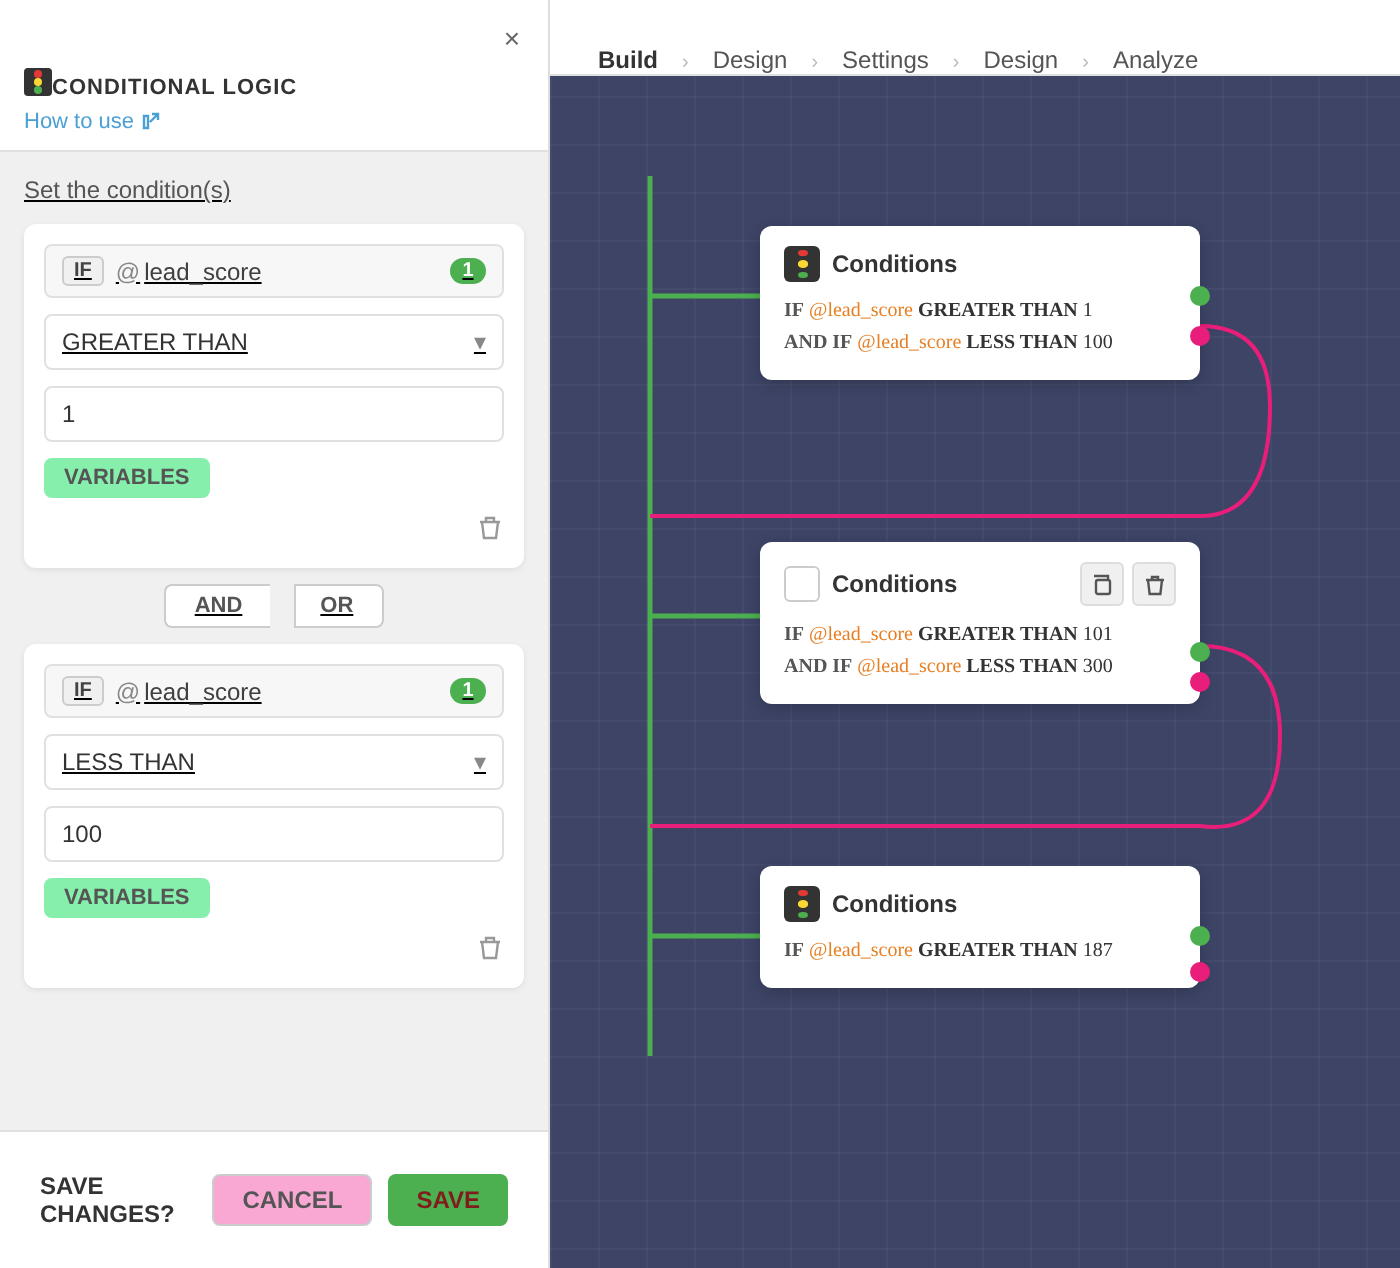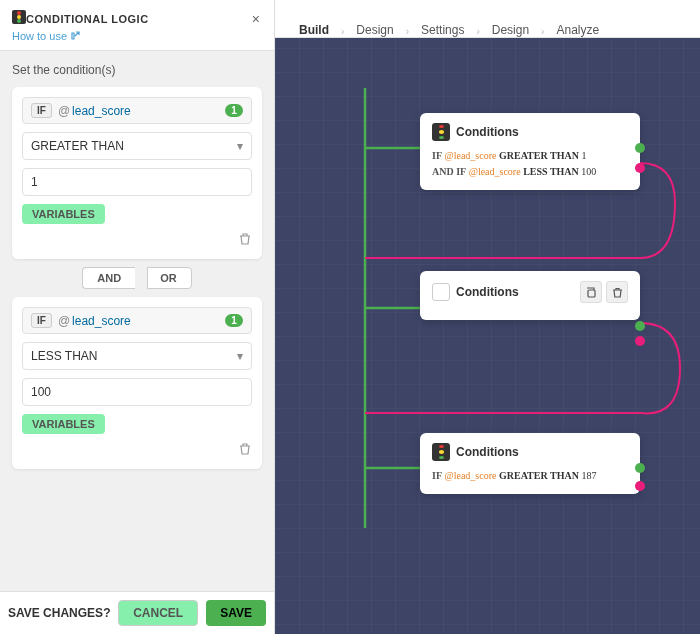--- a/index.html
+++ b/index.html
@@ -45,20 +45,21 @@
       cursor: pointer;
       font-size: 14px;
       color: #666;
       padding: 2px;
       line-height: 1;
     }
     .panel-body {
       flex: 1;
       overflow-y: auto;
       padding: 12px;
+      text-decoration: underline;
     }
     .set-conditions-label {
       font-size: 12px;
       color: #555;
       margin-bottom: 10px;
     }
     .condition-block {
       background: #fff;
       border-radius: 6px;
       padding: 10px;
@@ -85,21 +86,21 @@
       padding: 1px 5px;
       margin-right: 6px;
     }
     .at-symbol {
       color: #888;
       font-size: 12px;
       margin-right: 2px;
     }
     .var-name {
       font-size: 12px;
-      color: #0369a1;
+      color: #404040;
       flex: 1;
     }
     .badge-green {
       background: #4caf50;
       color: #fff;
       font-size: 10px;
       font-weight: 700;
       border-radius: 10px;
       padding: 1px 6px;
       min-width: 18px;
@@ -178,49 +179,49 @@
       border-radius: 4px 0 0 4px;
       border-right: none;
     }
     .or-btn {
       border-radius: 0 4px 4px 0;
       padding-left: 12px;
     }
     .panel-footer {
       background: #fff;
       border-top: 1px solid #e0e0e0;
-      padding: 8px;
+      padding: 20px;
       display: flex;
       align-items: center;
       justify-content: space-between;
     }
     .save-changes-label {
       font-size: 12px;
       font-weight: 600;
       color: #333;
     }
     .footer-btns { display: flex; gap: 8px; }
     .cancel-btn {
-      background: #86efac;
+      background: #f9a8d4;
       border: 1px solid #ccc;
       border-radius: 4px;
       padding: 5px 14px;
       font-size: 12px;
       font-weight: 600;
       color: #555;
       cursor: pointer;
     }
     .save-btn {
       background: #4caf50;
       border: none;
       border-radius: 4px;
       padding: 5px 14px;
       font-size: 12px;
       font-weight: 600;
-      color: #000000;
+      color: #7f1d1d;
       cursor: pointer;
     }
 
     
     .right-panel {
       flex: 1;
       background: #3d4466;
       background-image:
         linear-gradient(rgba(255,255,255,0.03) 1px, transparent 1px),
         linear-gradient(90deg, rgba(255,255,255,0.03) 1px, transparent 1px);
@@ -243,21 +244,20 @@
       padding: 0 8px;
       cursor: pointer;
       text-decoration: none;
     }
     .nav-item.active { color: #333; font-weight: 600; }
     .nav-sep { color: #bbb; font-size: 10px; }
     .canvas-area {
       flex: 1;
       position: relative;
       overflow: hidden;
-      margin-left: 40px;
     }
 
     
     .condition-card {
       position: absolute;
       background: #fff;
       border-radius: 6px;
       padding: 10px 12px;
       width: 220px;
       box-shadow: 0 2px 8px rgba(0,0,0,0.2);
@@ -324,21 +324,21 @@
       width: 100%; height: 100%;
       pointer-events: none;
     }
   </style>
 </head>
 <body>
 
 <div class="left-panel">
   <div class="panel-header">
     <div class="panel-header-left">
-      <div style="display:flex;align-items:center;">
+      <div style="display:flex;align-items:center;margin-top:24px;">
         <span class="traffic-icon">
           <svg width="14" height="14" viewBox="0 0 14 14">
             <rect width="14" height="14" rx="2" fill="#333"></rect>
             <circle cx="7" cy="3" r="2" fill="#e53935"></circle>
             <circle cx="7" cy="7" r="2" fill="#fdd835"></circle>
             <circle cx="7" cy="11" r="2" fill="#4caf50"></circle>
           </svg>
         </span>
         <span class="panel-title">CONDITIONAL LOGIC</span>
       </div>
@@ -481,20 +481,24 @@
                 <path d="M1 1h7v2" stroke="#555" fill="none" stroke-width="1.2"></path>
               </svg>
           </button>
           <button class="card-action-btn">
             <svg width="11" height="11" viewBox="0 0 11 11">
                 <path d="M1 3h9M4 3V1.5h3V3M2 3l.8 7h5.4L9 3" stroke="#555" fill="none" stroke-width="1.2"></path>
               </svg>
           </button>
         </div>
       </div>
+      <div class="card-body">
+        <div><span class="kw">IF</span> <span class="var">@lead_score</span> <span class="op">GREATER THAN</span> <span class="num">101</span></div>
+        <div><span class="kw">AND IF</span> <span class="var">@lead_score</span> <span class="op">LESS THAN</span> <span class="num">300</span></div>
+      </div>
       <div style="position:absolute; right:-5px; top:50px;">
         <div style="width:10px;height:10px;border-radius:50%;background:#4caf50;"></div>
       </div>
       <div style="position:absolute; right:-5px; top:65px;">
         <div style="width:10px;height:10px;border-radius:50%;background:#e91e7a;"></div>
       </div>
     </div>
 
     <div class="condition-card" style="top: 395px; left: 105px;">
       <div class="card-header">

